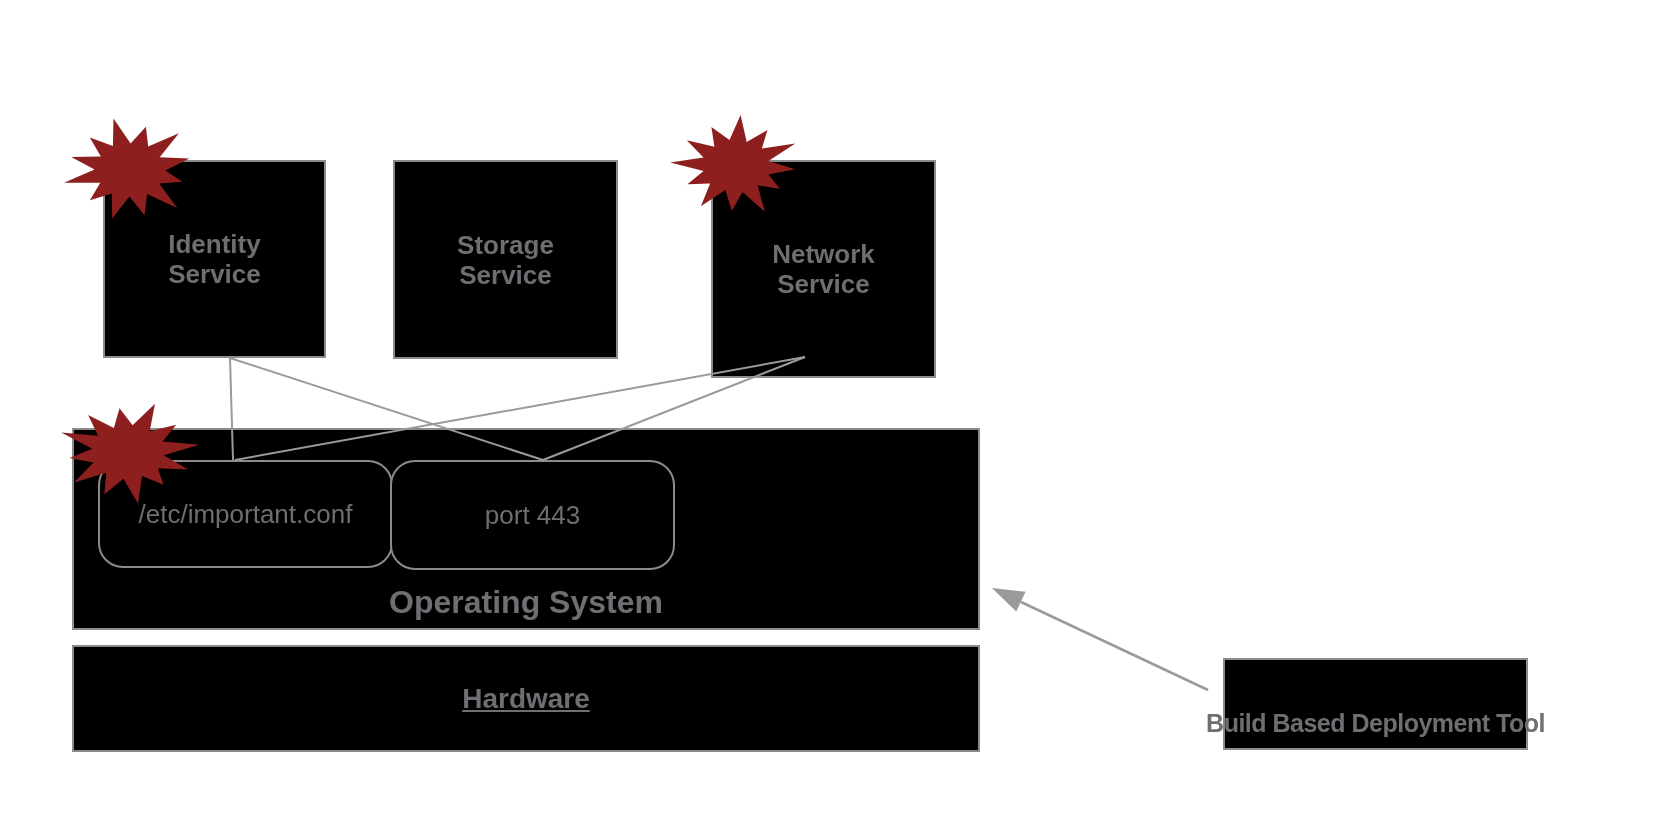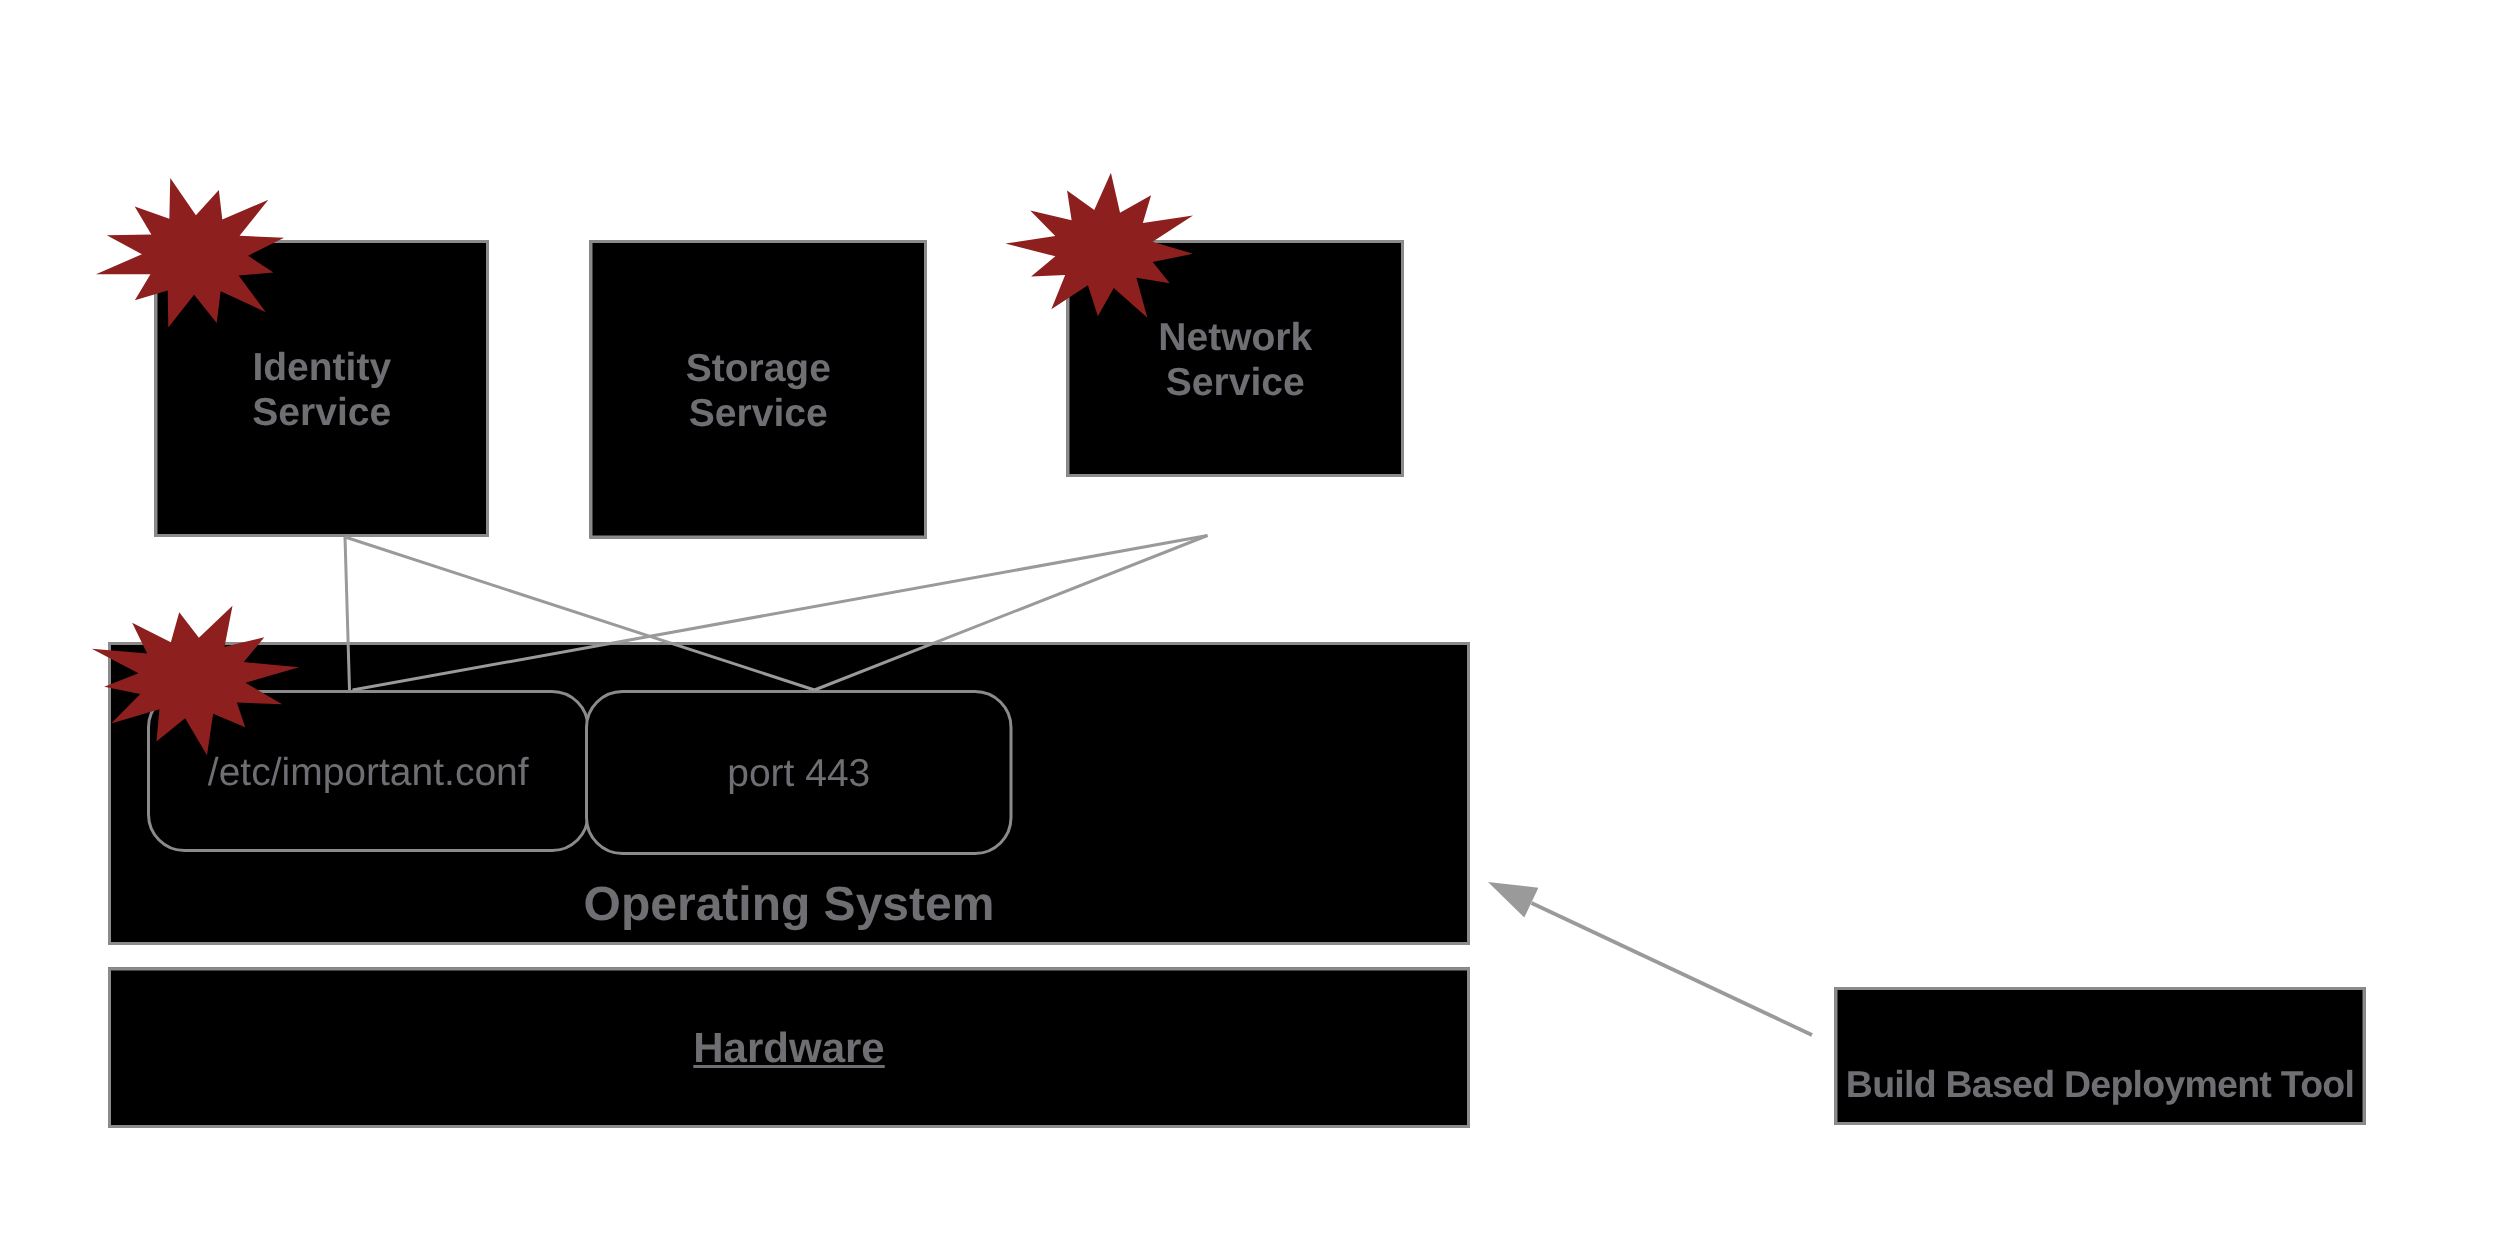--- a/index.html
+++ b/index.html
@@ -38,42 +38,42 @@
   <div class="box center-label" style="left:103px;top:160px;width:223px;height:198px;">
     <span class="svc-label">Identity</span>
     <span class="svc-label">Service</span>
   </div>
 
   <div class="box center-label" style="left:393px;top:160px;width:225px;height:199px;">
     <span class="svc-label">Storage</span>
     <span class="svc-label">Service</span>
   </div>
 
-  <div class="box center-label" style="left:711px;top:160px;width:225px;height:158px;">
+  <div class="box center-label" style="left:711px;top:160px;width:225px;height:218px;">
     <span class="svc-label">Network</span>
     <span class="svc-label">Service</span>
   </div>
 
   <div class="box" style="left:72px;top:428px;width:908px;height:202px;">
     <div class="band-label os-label">Operating System</div>
   </div>
 
   <div class="box rounded center-label" style="left:98px;top:460px;width:295px;height:108px;">
     <span class="component-label">/etc/important.conf</span>
   </div>
 
   <div class="box rounded center-label" style="left:390px;top:460px;width:285px;height:110px;">
     <span class="component-label">port 443</span>
   </div>
 
   <div class="box hw-center" style="left:72px;top:645px;width:908px;height:107px;">
     <span class="hw-label">Hardware</span>
   </div>
 
-  <div class="box build-box" style="left:1223px;top:658px;width:354px;height:92px;">
+  <div class="box build-box" style="left:1223px;top:658px;width:305px;height:92px;">
     <span class="build-label">Build Based Deployment Tool</span>
   </div>
 
   <svg class="overlay over" width="1664" height="832" viewBox="0 0 1664 832">
 
     <line x1="230" y1="358" x2="233" y2="460" stroke-width="2" stroke="#9a9a9a"></line>
     <line x1="230" y1="358" x2="543" y2="460" stroke-width="2" stroke="#9a9a9a"></line>
     <line x1="805" y1="357" x2="235" y2="460" stroke-width="2" stroke="#9a9a9a"></line>
     <line x1="805" y1="357" x2="543" y2="460" stroke-width="2" stroke="#9a9a9a"></line>
 

